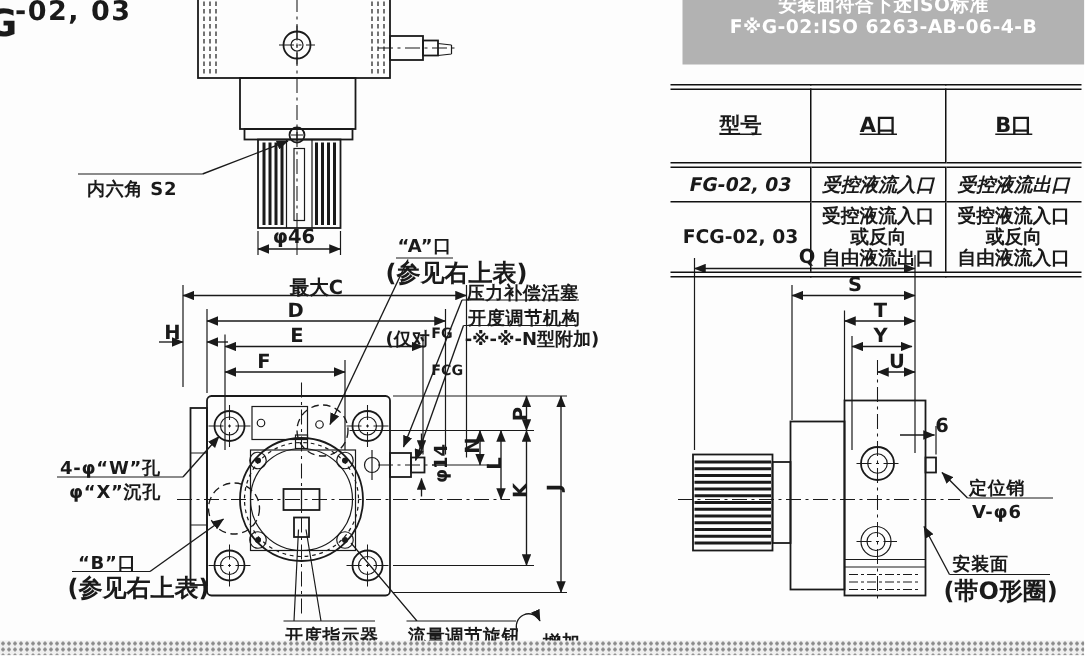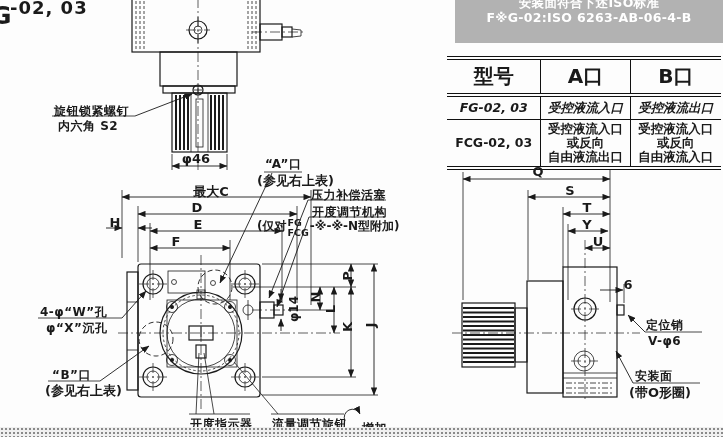--- a/index.html
+++ b/index.html
@@ -11,45 +11,45 @@
   .dl{stroke:#1a1a1a;stroke-width:0.9;fill:none;}
   .ld{stroke:#1a1a1a;stroke-width:0.9;fill:none;}
   .cl{fill:none;stroke:#1a1a1a;stroke-width:0.7;stroke-dasharray:10 3 2 3;}
   .dsh{fill:none;stroke:#1a1a1a;stroke-width:0.9;stroke-dasharray:5 3;}
   .knurl{fill:none;stroke:#1a1a1a;stroke-width:0.8;stroke-dasharray:2.5 2.5;}
   .stripes{stroke:#1a1a1a;stroke-width:2;fill:none;}
   .hatch{stroke:#1a1a1a;stroke-width:0.8;fill:none;stroke-dasharray:3 2;}
   .mrow{fill:none;stroke:#1a1a1a;stroke-width:0.8;stroke-dasharray:6 2 2 2;}
 
   .lbl{position:absolute;font-size:12px;font-weight:bold;white-space:nowrap;letter-spacing:0.5px;}
-  .sm{font-size:13px;letter-spacing:0;}
+  .sm{font-size:16px;letter-spacing:0;}
   .dim{position:absolute;font-size:13px;font-weight:bold;text-align:center;width:18px;white-space:nowrap;}
   .rot{width:20px;height:14px;line-height:14px;transform:rotate(-90deg);}
   .rotwide{width:34px;height:14px;line-height:14px;transform:rotate(-90deg);font-size:12px;}
 
   .heading{position:absolute;left:0;top:0;width:110px;height:34px;}
   .heading .series{position:absolute;left:-9px;top:1px;font-size:25px;font-weight:bold;}
   .heading .models{position:absolute;left:10px;top:-3px;font-size:18px;font-weight:bold;letter-spacing:1px;}
 
   .isobox{position:absolute;left:455px;top:-6px;width:268px;height:49px;background:#b2b2b2;
           color:#fff;font-weight:bold;font-size:12.5px;line-height:14.5px;text-align:center;
           padding-top:2px;box-sizing:border-box;letter-spacing:0.3px;}
 
   .port-table{position:absolute;left:447px;top:56px;width:274px;border-collapse:collapse;
               font-weight:bold;text-align:center;border-top:4px double #111;border-bottom:4px double #111;}
-  .port-table th{border-bottom:4px double #111;font-size:20px;padding:3px 0;}
+  .port-table th{border-bottom:4px double #111;font-size:14px;padding:15px 0;text-decoration:underline;}
   .port-table td{padding:2px 0;font-size:12.5px;line-height:14px;white-space:pre-line;}
   .port-table .r1 td{padding:4px 0;font-style:italic;}
   .port-table .r2 td{border-top:1px solid #111;}
   .port-table th + th, .port-table td + td{border-left:1.5px solid #111;margin-top:39px;}
 
   .only-for{position:absolute;left:257px;top:218px;font-size:12px;font-weight:bold;
             display:flex;white-space:nowrap;}
   .stack{display:inline-flex;flex-direction:column;font-size:9.5px;line-height:9.5px;
-         font-weight:bold;margin:0 1px;}
+         font-weight:bold;margin:0 1px;gap:15px;}
 
   .bottom-band{position:absolute;left:0;bottom:0;width:723px;height:10px;
     background-color:#f0f0f0;
     background-image:radial-gradient(circle,#8a8a8a 1px,transparent 1.3px);
     background-size:4px 4px;}
 </style>
 </head>
 <body>
 
 <div class="canvas">
@@ -228,21 +228,20 @@
       <td>受控液流入口
 或反向
 自由液流出口</td>
       <td>受控液流入口
 或反向
 自由液流入口</td>
     </tr>
   </tbody>
     </table>
 
-  <div class="lbl" style="left:54px;top:103px">旋钮锁紧螺钉</div>
   <div class="lbl" style="left:58px;top:118px">内六角 S2</div>
   <div class="lbl" style="left:265px;top:156px">“A”口</div>
   <div class="lbl sm" style="left:257px;top:172px">(参见右上表)</div>
   <div class="lbl" style="left:312px;top:204px">开度调节机构</div>
   <div class="lbl" style="left:311px;top:187px">压力补偿活塞</div>
   <div class="only-for">
     <span>(仅对</span>
     <span class="stack">
       <span>FG</span>
       <span>FCG</span>

